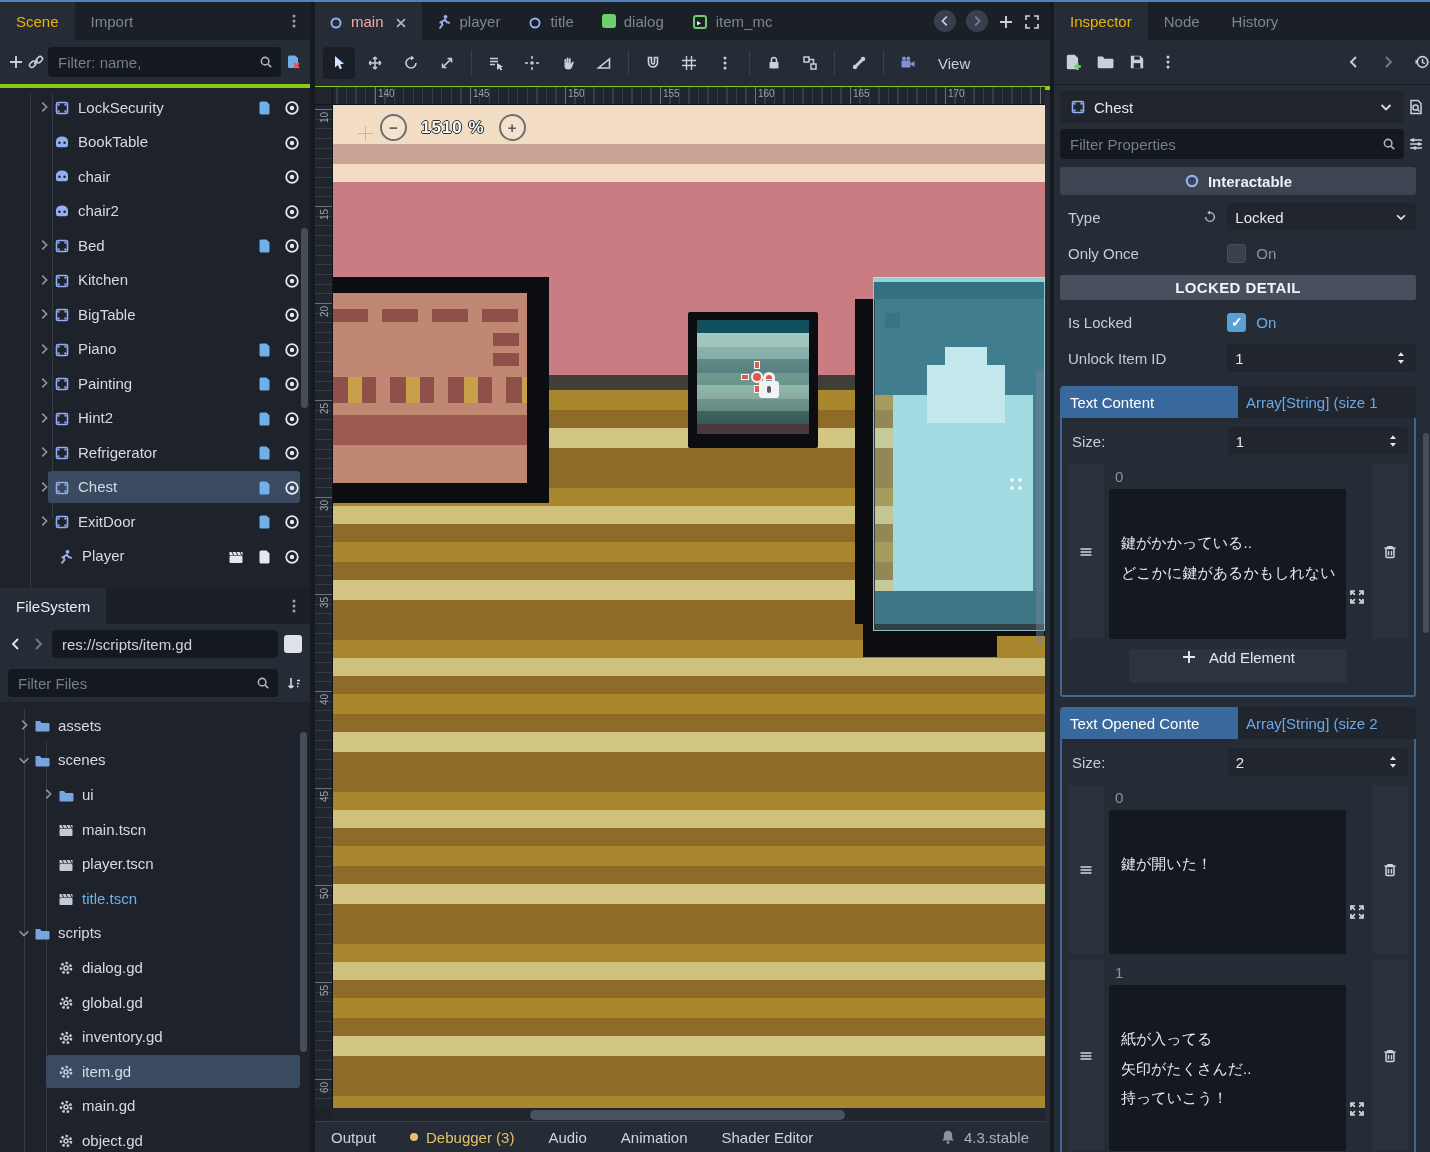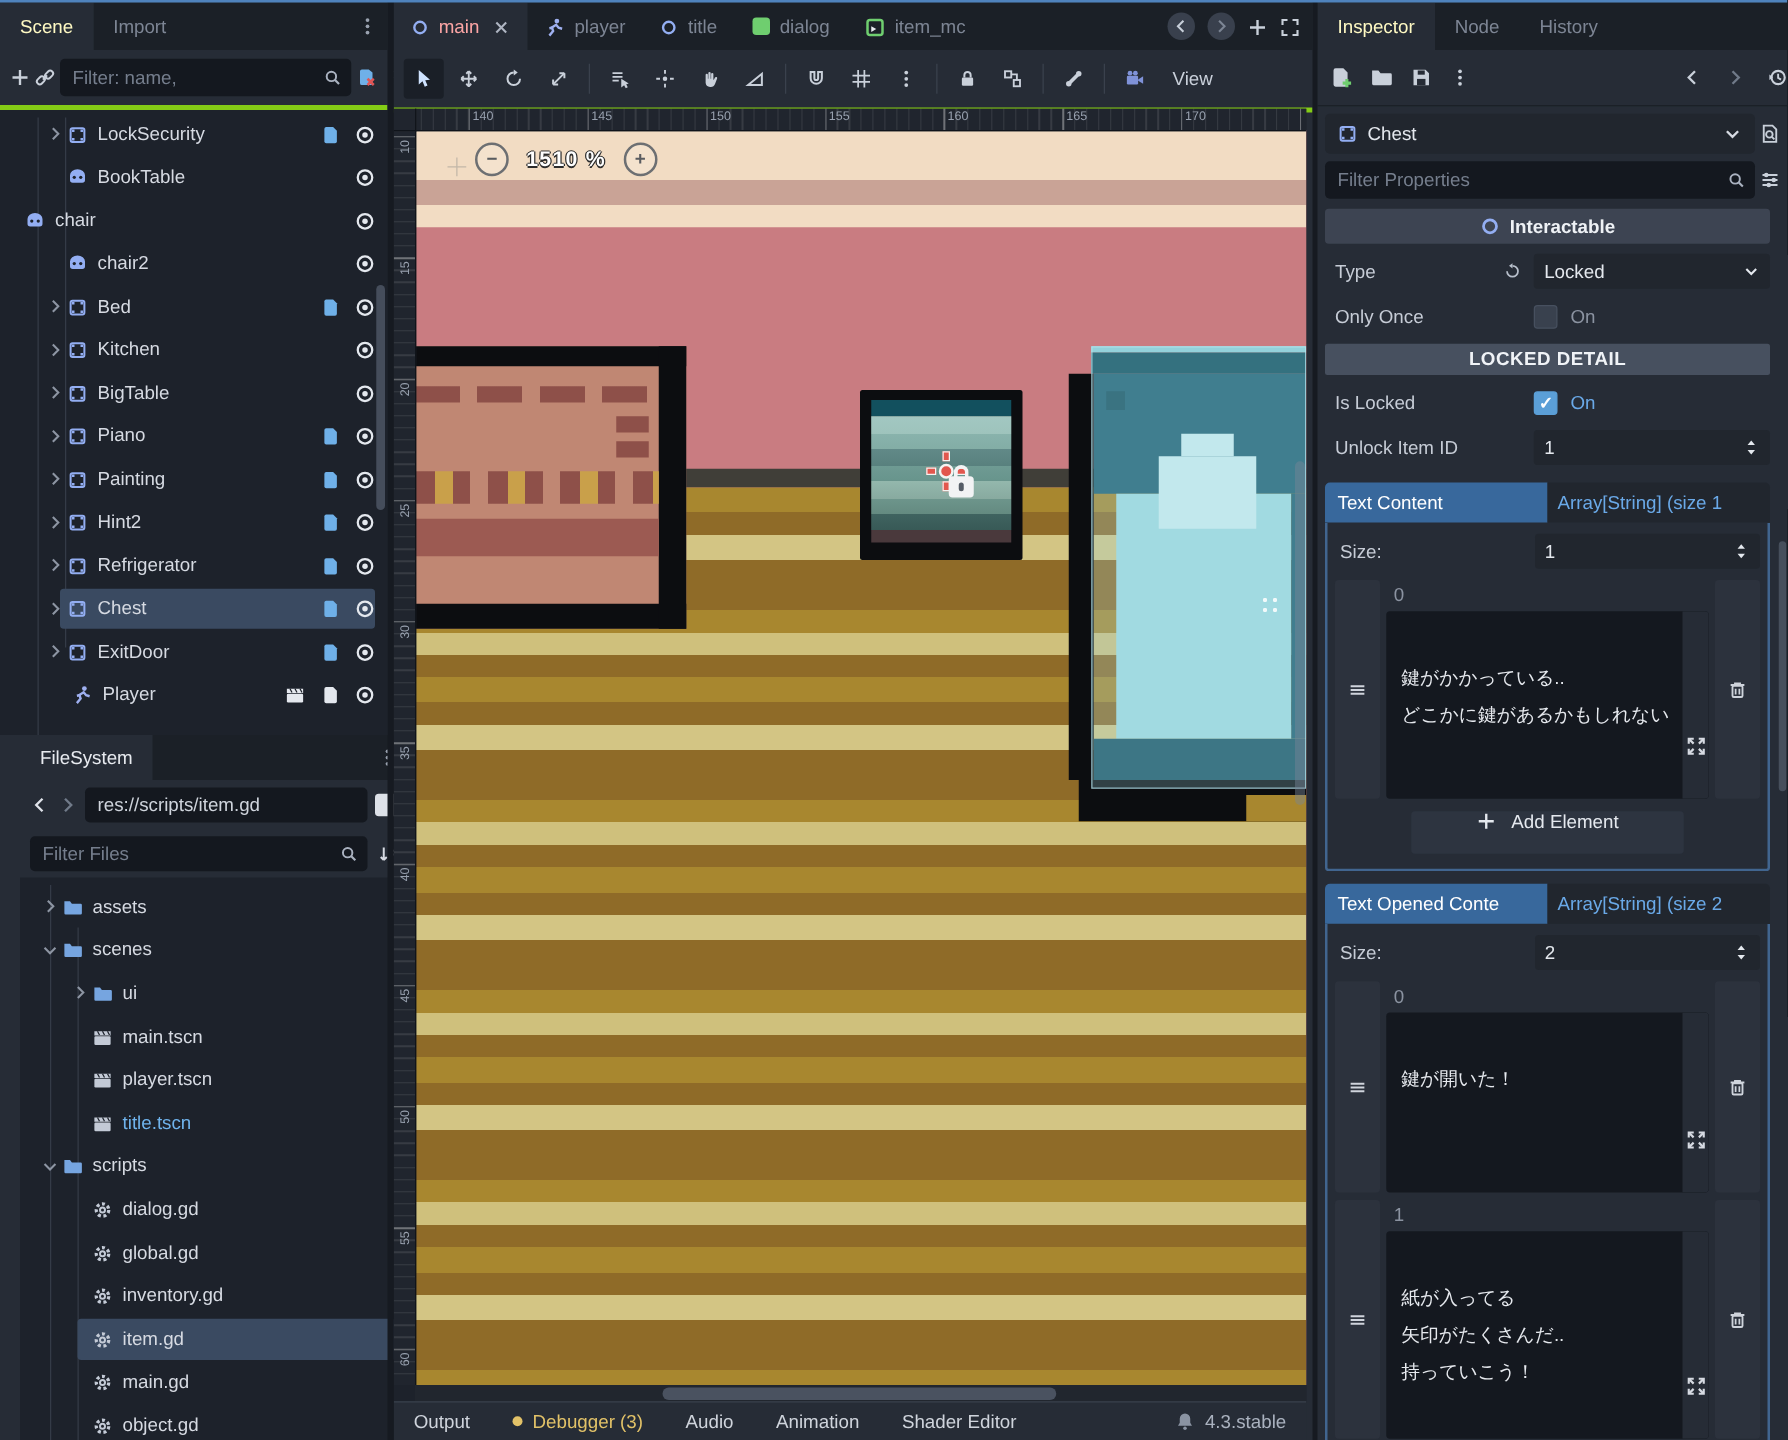--- a/index.html
+++ b/index.html
@@ -13,21 +13,21 @@
   
   .left-col{position:absolute;left:0;top:2px;width:310px;bottom:0;background:#262c36;}
   .vdiv1{position:absolute;left:310px;top:0;width:5px;bottom:0;background:#161a21;z-index:40;}
   .center-col{position:absolute;left:315px;top:2px;width:735px;bottom:0;background:#262c36;}
   .vdiv2{position:absolute;left:1050px;top:0;width:4px;bottom:0;background:#161a21;z-index:40;}
   .insp-col{position:absolute;left:1054px;top:2px;right:0;bottom:0;background:#262c36;overflow:hidden;}
 
   
   .tabstrip{display:flex;align-items:stretch;height:38px;background:#1b2027;}
   .tabstrip .tab{display:flex;align-items:center;gap:7px;padding:0 16px;color:#7d8594;cursor:default;}
-  .tabstrip .tab.active{background:#262c36;color:#fef9c3;}
+  .tabstrip .tab.active{background:#262c36;color:#eab308;}
   .strip-dots{margin-left:auto;display:flex;align-items:center;padding-right:8px;color:#9aa2b0;}
   .toolbar{display:flex;align-items:center;gap:4px;height:46px;background:#262c36;border-bottom:4px solid #84cc16;padding:0 8px;}
   .tbtn{display:flex;align-items:center;justify-content:center;width:32px;height:32px;border-radius:3px;color:#c9d0da;}
   .tbtn.active{background:#1a1f27;color:#cfe3ff;}
   .tsep{width:1px;height:24px;background:#3a414d;margin:0 4px;flex:none;}
   .field{display:flex;align-items:center;background:#14181f;border-radius:4px;height:30px;padding:0 8px;color:#aab2c0;}
   .field input{flex:1;min-width:0;background:transparent;border:0;outline:0;color:#cfd4dc;font:inherit;}
   .field input::placeholder{color:#757e8d;}
 
   
@@ -40,21 +40,21 @@
   .srow .ricons{display:flex;align-items:center;gap:12px;z-index:1;}
   .srow.sel::before{content:"";position:absolute;left:48px;right:10px;top:1px;bottom:1px;background:#3a4a61;border-radius:3px;}
   .arrow{width:20px;flex:none;display:flex;justify-content:center;color:#8d95a3;z-index:1;}
   .nico{z-index:1;}
   .c-node{color:#93aef2;}
   .c-script{color:#6fb0e8;}
   .c-white{color:#e4e8ee;}
   .c-run{color:#9fb0f0;}
 
   
-  .fs-panel{position:absolute;left:0;top:586px;width:100%;bottom:0;display:flex;flex-direction:column;padding-left:16px;}
+  .fs-panel{position:absolute;left:0;top:586px;width:100%;bottom:0;display:flex;flex-direction:column;}
   .fs-head{display:flex;align-items:center;height:36px;background:#1b2027;}
   .fs-head .tab{display:flex;align-items:center;height:100%;padding:0 16px;background:#262c36;color:#e8ebf0;}
   .fs-nav{display:flex;align-items:center;gap:6px;height:40px;padding:0 8px;background:#262c36;}
   .fs-nav .field{flex:1;height:28px;color:#cfd4dc;}
   .sqbtn{width:18px;height:18px;background:#dde1e8;border-radius:3px;flex:none;}
   .fs-filter{display:flex;align-items:center;gap:8px;height:38px;padding:0 8px;background:#262c36;}
   .fs-filter .field{flex:1;height:28px;}
   .fstree{flex:1;background:#1d222b;overflow:hidden;position:relative;padding-top:6px;}
   .frow{position:relative;display:flex;align-items:center;height:34.6px;padding-right:12px;}
   .frow .lbl{margin-left:8px;white-space:nowrap;z-index:1;}
@@ -506,21 +506,21 @@
                 <use href="#i-sprite"></use>
               </svg></span>
             <span class="lbl">BookTable</span>
             <span class="sp"></span>
             <span class="ricons">
               <span class="c-white"><svg class="ic">
                   <use href="#i-eye"></use>
                 </svg></span>
             </span>
           </div>
-          <div class="srow" style="">
+          <div class="srow" style="padding-left: 34px;">
             <span class="arrow"></span>
             <span class="nico c-node"><svg class="ic">
                 <use href="#i-sprite"></use>
               </svg></span>
             <span class="lbl">chair</span>
             <span class="sp"></span>
             <span class="ricons">
               <span class="c-white"><svg class="ic">
                   <use href="#i-eye"></use>
                 </svg></span>

